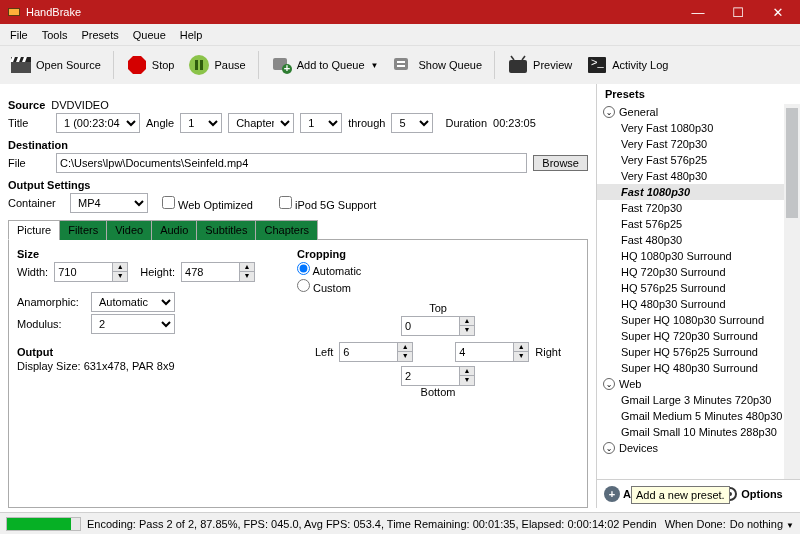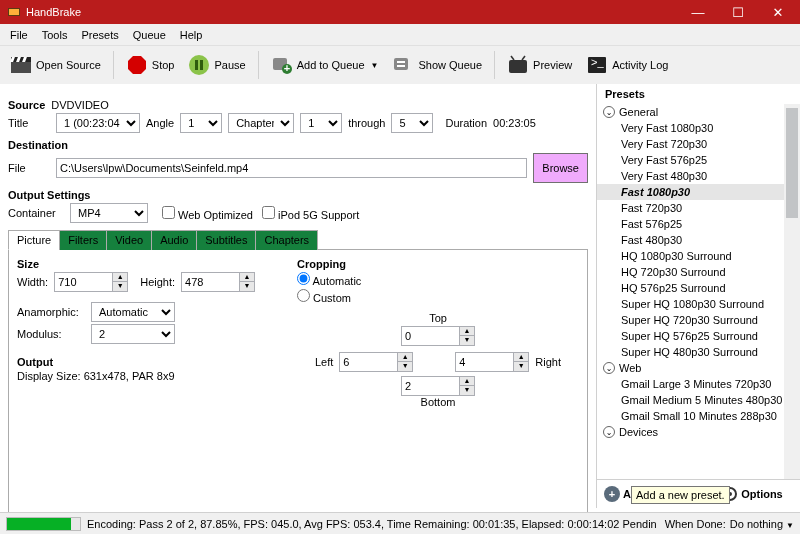--- a/index.html
+++ b/index.html
@@ -17,21 +17,21 @@
 .main{display:flex;height:424px}
 .left{flex:1;padding:13px 8px}
 .right{width:204px;border-left:1px solid #d0d0d0;display:flex;flex-direction:column;position:relative}
 .row{display:flex;align-items:center;gap:6px;margin:2px 0}
 .lbl{min-width:42px}
 .bold{font-weight:600}
 select,input[type=text]{border:1px solid #abadb3;background:#fff;height:20px;padding:0 3px}
 input[type=checkbox]{margin-right:3px}
 .sectionhdr{font-weight:600;margin:6px 0 2px 0}
 .filepath{flex:1;height:22px}
-.browse{border:1px solid #707070;background:#f0abfc;height:30px;padding:0 8px}
+.browse{border:1px solid #707070;background:#e5e5e5;height:16px;padding:0 8px}
 .tabs{display:flex;border-bottom:1px solid #ababab;margin-top:6px}
 .tab{border:1px solid #ababab;border-bottom:none;background:#15803d;padding:3px 8px;margin-right:-1px;position:relative;top:1px}
 .tab.active{background:#fff;border-bottom:1px solid #fff}
 .panel{border:1px solid #ababab;border-top:none;padding:8px;height:268px;display:flex}
 .panL{width:280px}
 .panR{flex:1}
 .spin{display:inline-flex;align-items:center}
 .spin input{width:59px}
 .spinbtns{display:flex;flex-direction:column;border:1px solid #abadb3;border-left:none}
 .spinbtns div{width:14px;height:9px;background:#e8e8e8;font-size:7px;line-height:7px;text-align:center;border-bottom:1px solid #abadb3}
@@ -178,21 +178,21 @@
       <span class="lbl">File</span>
       <input type="text" class="filepath" value="C:\Users\lpw\Documents\Seinfeld.mp4" style="">
       <button class="browse">Browse</button>
     </div>
 
     <div class="sectionhdr">Output Settings</div>
     <div class="row">
       <span style="min-width:56px">Container</span>
       <select style="width:78px"><option>MP4</option></select>
       <label style="margin-left:8px"><input type="checkbox" style=""><span>Web Optimized</span></label>
-      <label style="margin-left:3px"><input type="checkbox" style=""><span>iPod 5G Support</span></label>
+      <label style="margin-left:20px"><input type="checkbox" style=""><span>iPod 5G Support</span></label>
     </div>
 
     <div class="tabs">
       <div class="tab active">Picture</div>
       <div class="tab">Filters</div>
       <div class="tab">Video</div>
       <div class="tab">Audio</div>
       <div class="tab">Subtitles</div>
       <div class="tab">Chapters</div>
     </div>
@@ -291,20 +291,21 @@
         <div class="preset-item">Very Fast 720p30</div>
         <div class="preset-item">Very Fast 576p25</div>
         <div class="preset-item">Very Fast 480p30</div>
         <div class="preset-item sel">Fast 1080p30</div>
         <div class="preset-item">Fast 720p30</div>
         <div class="preset-item">Fast 576p25</div>
         <div class="preset-item">Fast 480p30</div>
         <div class="preset-item">HQ 1080p30 Surround</div>
         <div class="preset-item">HQ 720p30 Surround</div>
         <div class="preset-item">HQ 576p25 Surround</div>
+        <div class="preset-item">HQ 480p30 Surround</div>
         <div class="preset-item">Super HQ 1080p30 Surround</div>
         <div class="preset-item">Super HQ 720p30 Surround</div>
         <div class="preset-item">Super HQ 576p25 Surround</div>
         <div class="preset-item">Super HQ 480p30 Surround</div>
         <div class="preset-group">
           <span class="chev">⌄</span>
           <span>Web</span>
         </div>
         <div class="preset-item">Gmail Large 3 Minutes 720p30</div>
         <div class="preset-item">Gmail Medium 5 Minutes 480p30</div>

